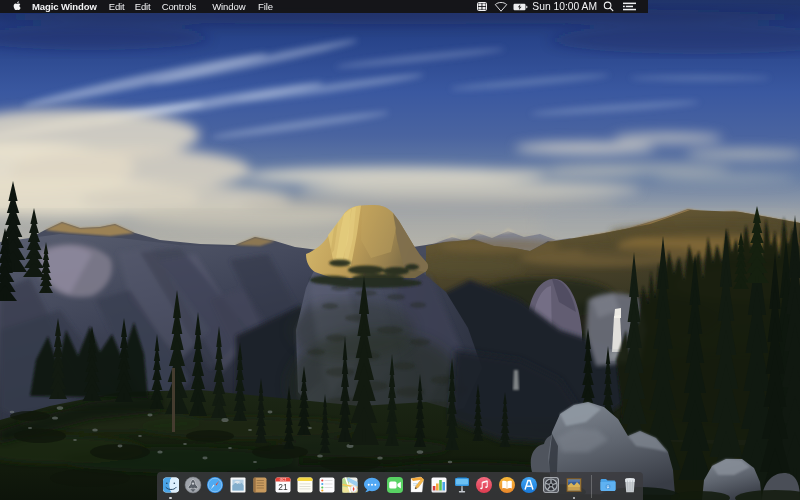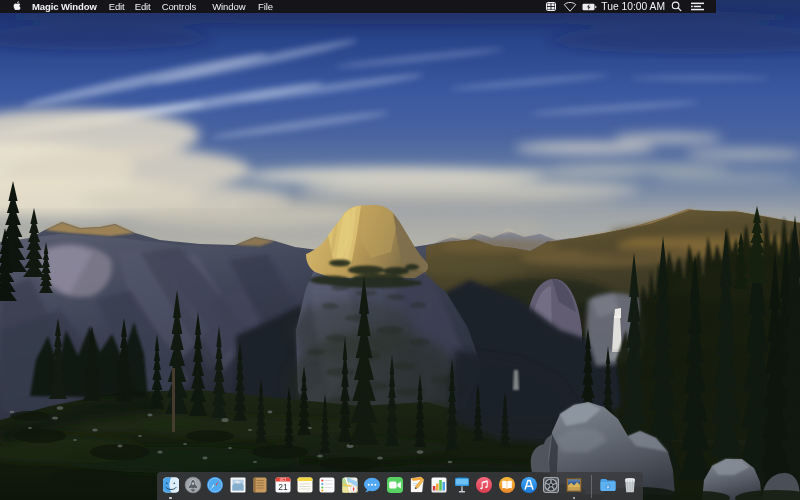--- a/index.html
+++ b/index.html
@@ -1,17 +1,17 @@
 <!DOCTYPE html>
 <html><head><meta charset="utf-8">
 <style>
 html,body{margin:0;padding:0;width:800px;height:500px;overflow:hidden;background:#000;font-family:"Liberation Sans",sans-serif;}
 #desk{position:relative;width:800px;height:500px;}
 #wall{position:absolute;top:0;left:0;}
-#menubar{position:absolute;top:0;left:0;width:716px;height:13px;background:rgba(21,21,23,0.97);color:#f3f3f5;font-size:9.5px;display:flex;align-items:center;z-index:5;}
+#menubar{position:absolute;top:0;left:0;width:648px;height:13px;background:rgba(21,21,23,0.97);color:#f3f3f5;font-size:9.5px;display:flex;align-items:center;z-index:5;}
 #menubar .apple{margin-left:12px;width:9px;height:11px;display:flex;align-items:center;}
 #menubar .appname{font-weight:bold;margin-left:11px;letter-spacing:-0.1px;}
 #menubar .mi{margin-left:10px;letter-spacing:-0.1px;}
 #mright{position:absolute;right:0;top:0;height:13px;display:flex;align-items:center;}
 #mright .t{font-size:10.3px;color:#f3f3f5;margin-right:6px;}
 #dock{position:absolute;left:157px;top:472px;width:486px;height:40px;background:rgba(58,59,62,0.82);border-radius:4px 4px 0 0;z-index:4;}
 .di{position:absolute;top:4px;width:18px;height:18px;}
 .dot{position:absolute;top:24.5px;width:2.5px;height:2.5px;border-radius:50%;background:#cfd2d6;}
 #dsep{position:absolute;left:434px;top:3px;width:1px;height:23px;background:rgba(255,255,255,0.22);}
 </style></head>
@@ -654,21 +654,21 @@
           <rect x="5.4" y="4.9" width="3.1" height="2.6" fill="#e8e8ea"></rect>
         </svg>
         <svg width="14" height="10" viewBox="0 0 14 10" style="margin-right:5px">
           <path d="M1.3,2.6 C2.9,1.1 4.8,0.5 7,0.5 C9.2,0.5 11.1,1.1 12.7,2.6 L7,9.2 Z" fill="none" stroke="#e8e8ea" stroke-width="0.95"></path>
         </svg>
         <svg width="15" height="8" viewBox="0 0 15 8" style="margin-right:4px">
           <rect x="0.5" y="0.8" width="12" height="6.4" rx="1.2" fill="#ececee"></rect>
           <rect x="13" y="2.8" width="1.4" height="2.4" rx="0.6" fill="#c8c8ca"></rect>
           <path d="M7.4,1.2 L4.8,4.3 L6.4,4.3 L5.9,6.9 L8.6,3.7 L6.9,3.7 Z" fill="#2a2a2c"></path>
         </svg>
-        <span class="t">Tue 10:00 AM</span>
+        <span class="t">Sun 10:00 AM</span>
         <svg width="11" height="11" viewBox="0 0 11 11" style="margin-right:9px">
           <circle cx="4.6" cy="4.4" r="3.3" fill="none" stroke="#f0f0f2" stroke-width="1.1"></circle>
           <line x1="7.1" y1="6.9" x2="9.8" y2="9.6" stroke="#f0f0f2" stroke-width="1.3" stroke-linecap="round"></line>
         </svg>
         <svg width="13" height="9" viewBox="0 0 13 9" style="margin-right:12px">
           <rect x="0" y="0.6" width="13" height="1.5" fill="#f0f0f2"></rect>
           <rect x="0" y="3.7" width="1.8" height="1.5" fill="#f0f0f2"></rect>
           <rect x="2.8" y="3.7" width="7.2" height="1.5" fill="#f0f0f2"></rect>
           <rect x="0" y="6.8" width="13" height="1.5" fill="#f0f0f2"></rect>
         </svg>

